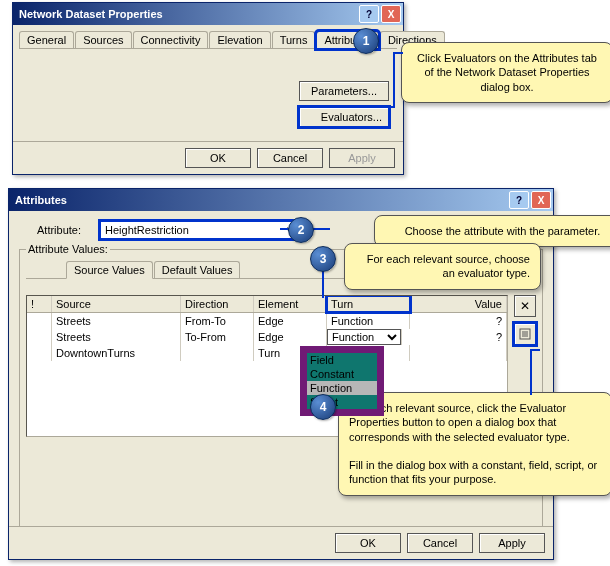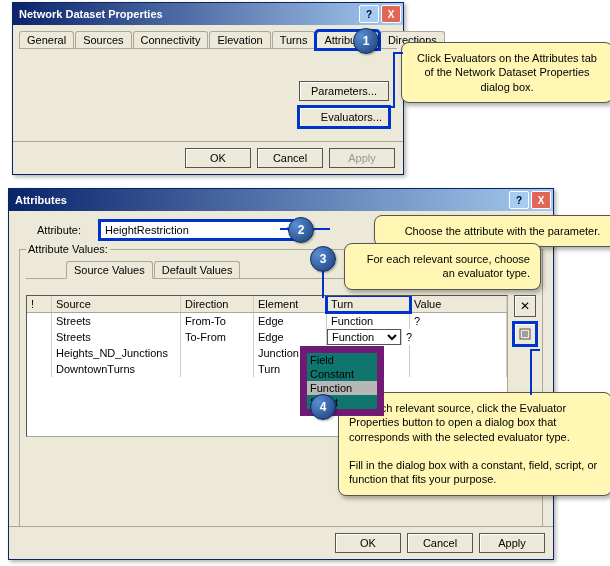--- a/index.html
+++ b/index.html
@@ -156,21 +156,21 @@
     background:#ece9d8;
     border-bottom:1px solid #aca899;
   }
   .grid-head > div, .grid-row > div {
     padding:2px 4px;
     border-right:1px solid #d0ccc0;
     overflow:hidden;
     white-space:nowrap;
   }
   .col-flag{width:16px;} .col-src{width:120px;} .col-dir{width:64px;}
-  .col-el{width:64px;} .col-type{width:74px;} .col-val{flex:1;}
+  .col-el{width:64px;} .col-type{width:74px;} .col-val{flex:1;text-align:right;}
   .side-btn {
     width:20px;height:20px;
     border:1px solid #555;
     background:#ece9d8;
     display:flex;align-items:center;justify-content:center;
     font-size:12px;
     box-shadow: inset 1px 1px 0 #fff;
   }
   .type-dropdown {
     position:absolute;
@@ -271,28 +271,20 @@
             <div class="col-el">Edge</div>
             <div class="col-type" style="padding:0;">
               <select style="width:100%;height:16px;border:1px solid #555;">
                 <option>Function</option>
               </select>
             </div>
             <div class="col-val">?</div>
           </div>
           <div class="grid-row">
             <div class="col-flag"></div>
-            <div class="col-src">Heights_ND_Junctions</div>
-            <div class="col-dir"></div>
-            <div class="col-el">Junction</div>
-            <div class="col-type"></div>
-            <div class="col-val"></div>
-          </div>
-          <div class="grid-row">
-            <div class="col-flag"></div>
             <div class="col-src">DowntownTurns</div>
             <div class="col-dir"></div>
             <div class="col-el">Turn</div>
             <div class="col-type"></div>
             <div class="col-val"></div>
           </div>
 
           <div class="type-dropdown">
             <div>Field</div>
             <div>Constant</div>

